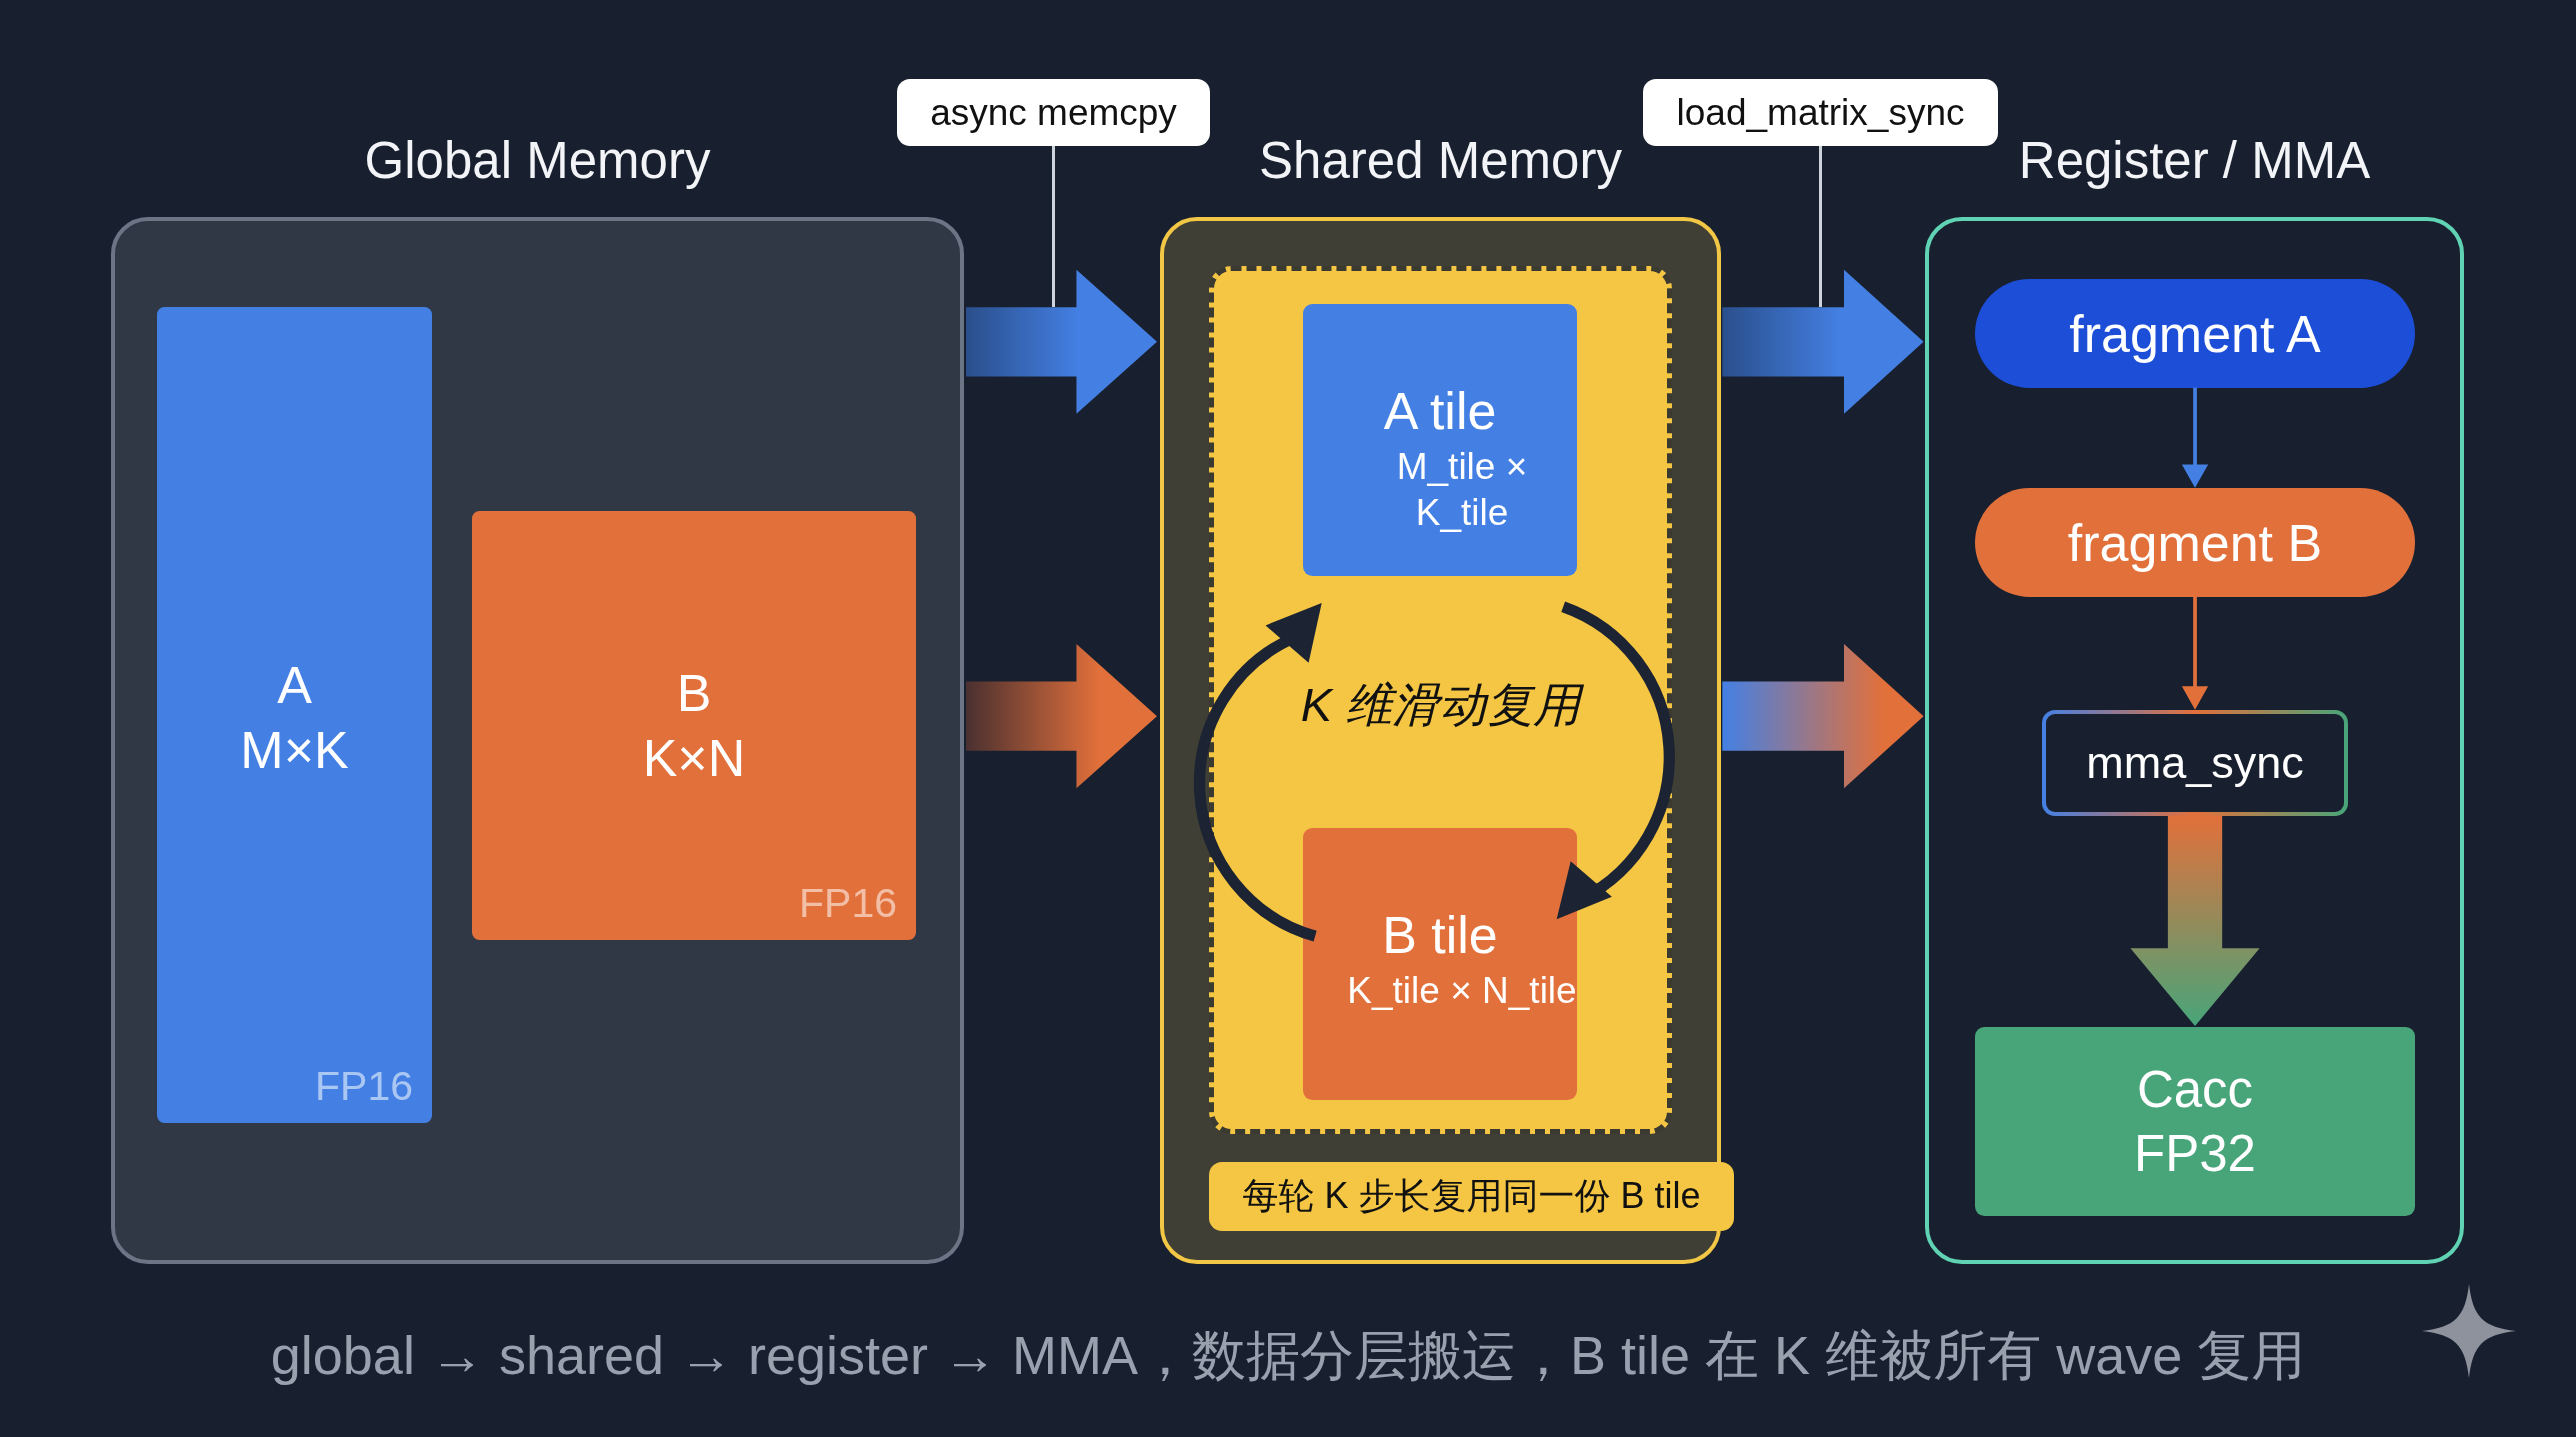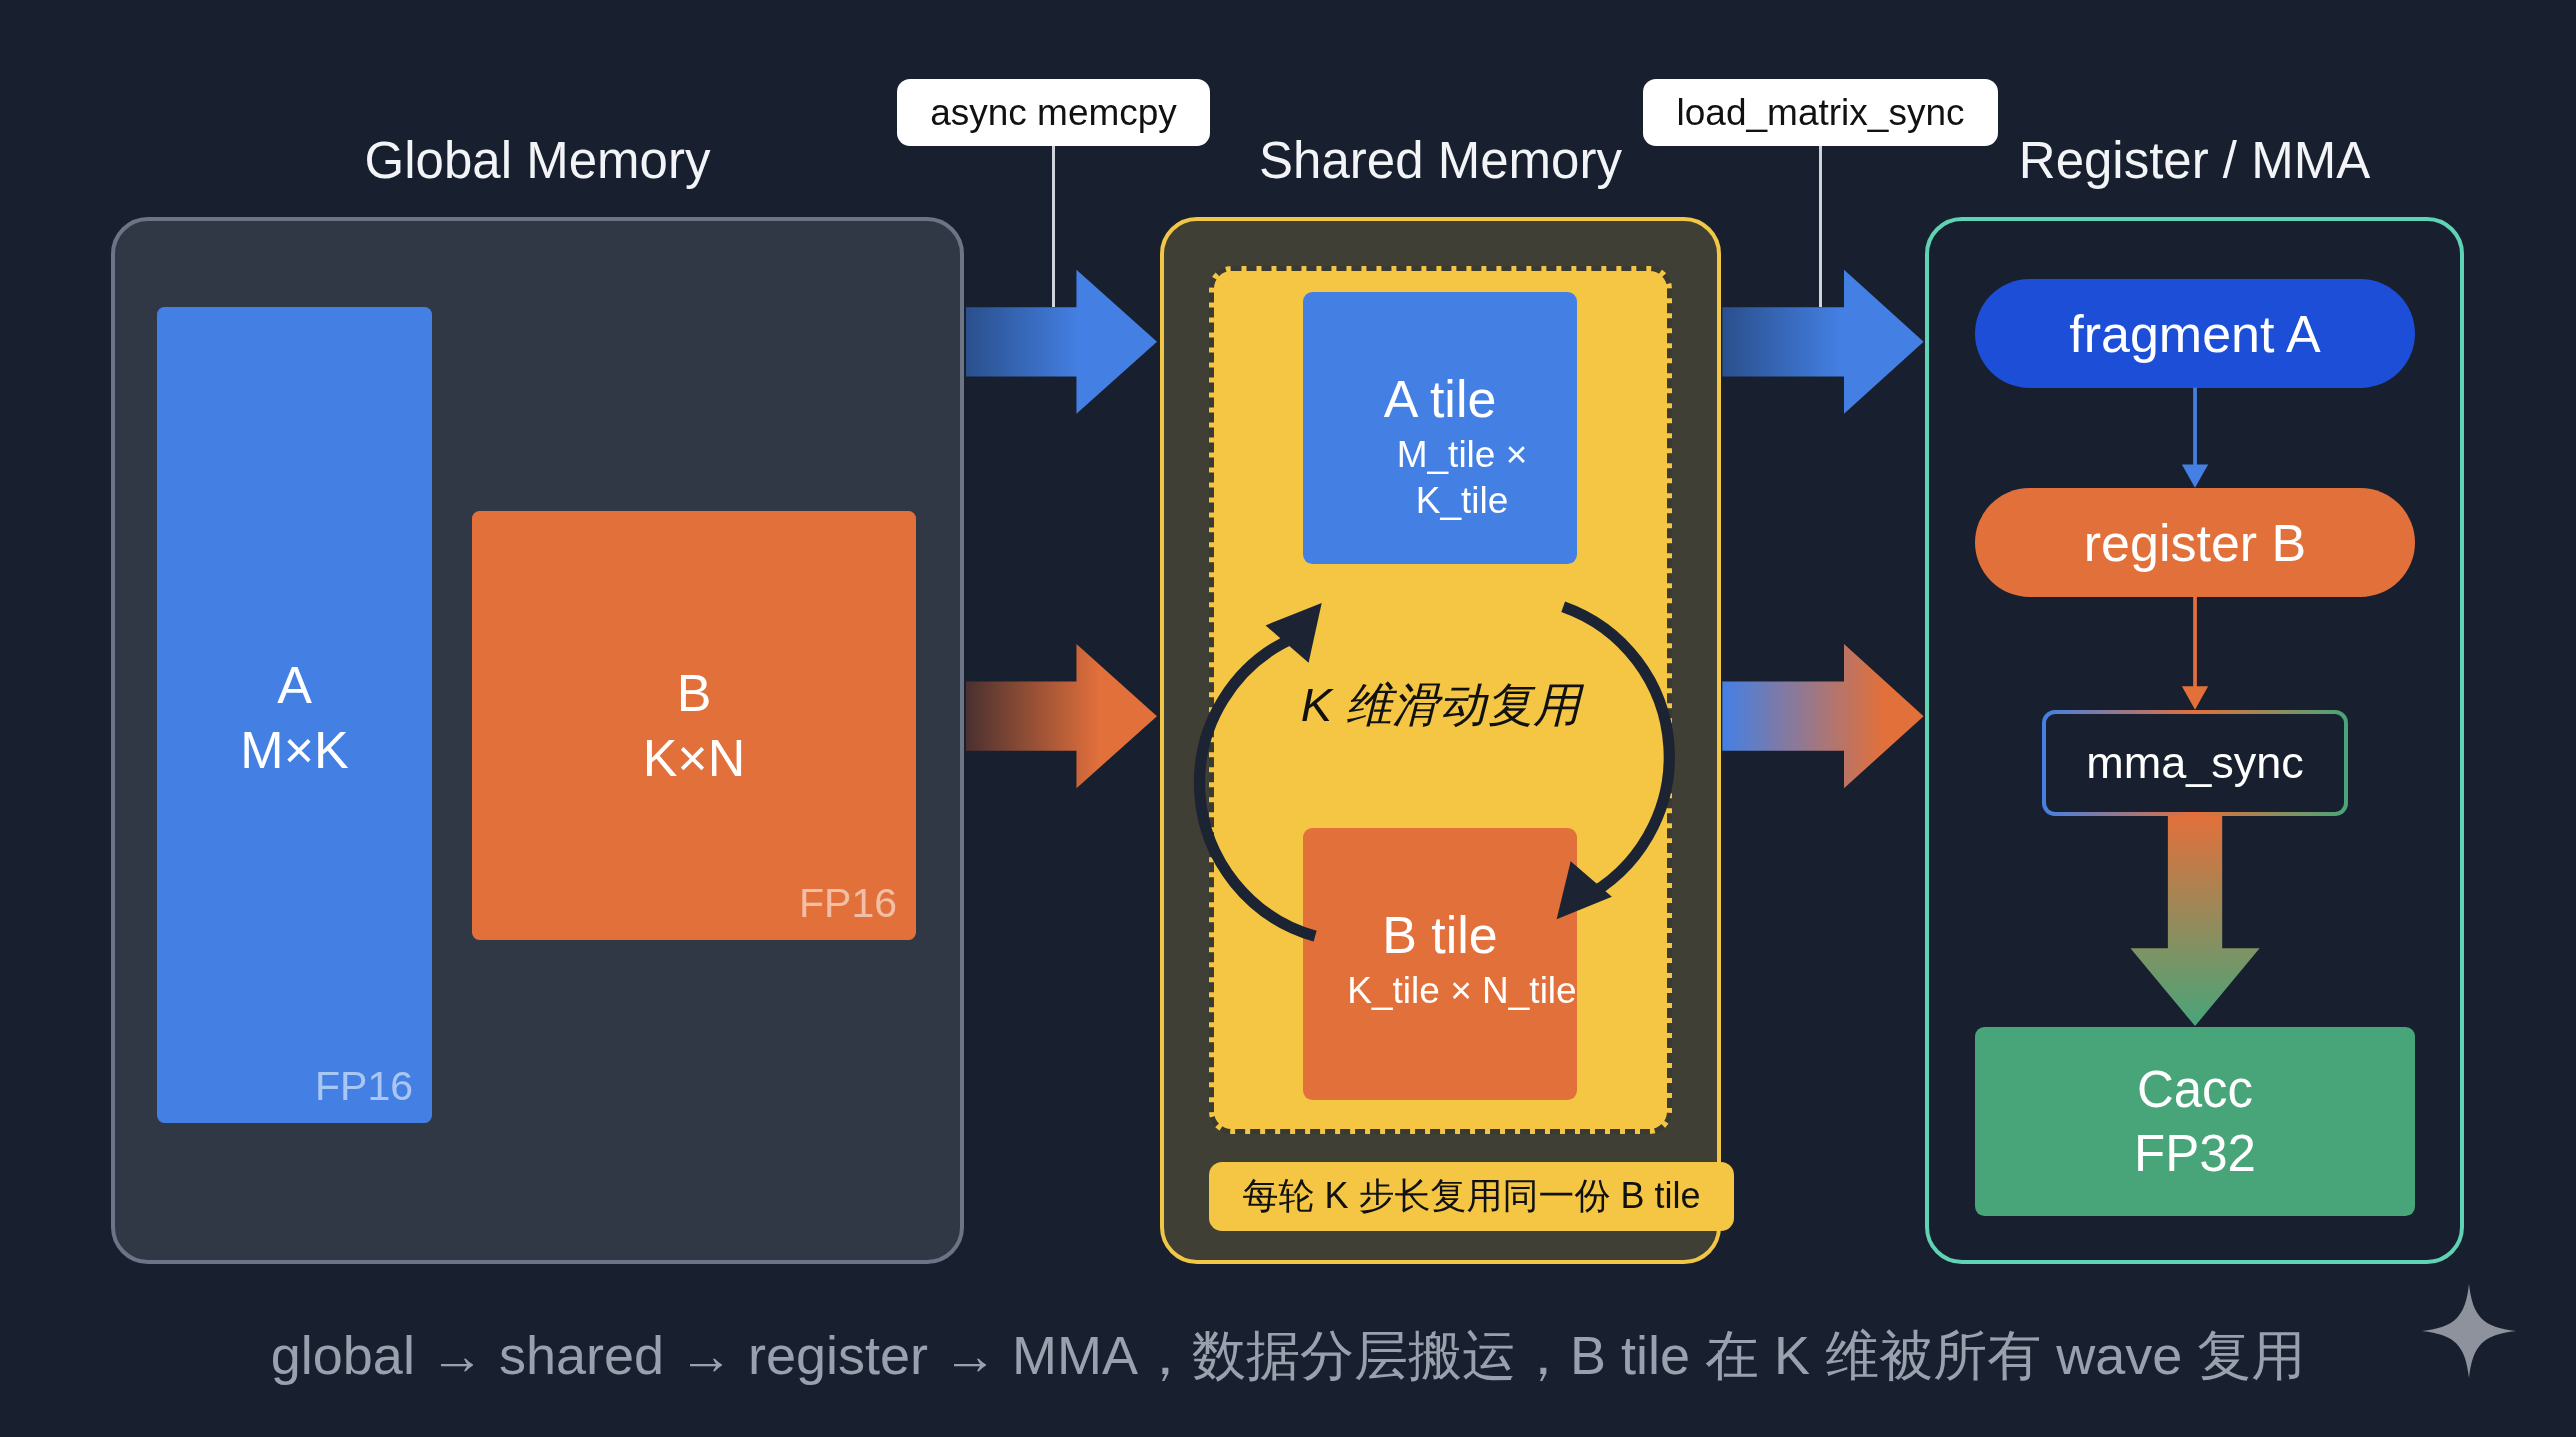--- a/index.html
+++ b/index.html
@@ -24,21 +24,21 @@
   #mat-a { left:157px; top:307px; width:275px; height:816px; background:#4480e4; border-radius:7.5px; }
   #mat-b { left:472px; top:511px; width:444px; height:429px; background:#e2703b; border-radius:7.5px; }
   .big { font-size:52px; line-height:1.25; text-align:center; color:#fff; }
   .fp { position:absolute; font-size:41px; color:rgba(255,255,255,0.55); }
 
   
   #shared-box { left:1160px; top:217px; width:561px; height:1047px; background:#3f3f35;
     border:4.7px solid #f2c746; border-radius:37px; box-sizing:border-box; }
   #shared-inner { left:1209px; top:266px; width:463px; height:868px; background:#f4c643;
     border:5.6px dashed #3a3a30; border-radius:22.5px; box-sizing:border-box; }
-  #tile-a { left:1303px; top:292px; width:274px; height:272px; background:#4480e4; border-radius:9.4px; }
+  #tile-a { left:1303px; top:304px; width:274px; height:272px; background:#4480e4; border-radius:9.4px; }
   #tile-b { left:1303px; top:828px; width:274px; height:272px; background:#e2703b; border-radius:9.4px; }
   .tile-t { font-size:52px; }
   .tile-s { font-size:37px;padding-left:44px; }
   #k-slide { left:1209px; top:674px; width:463px; text-align:center; font-size:47px; color:#111;font-style:italic; }
   #reuse-label { left:1183px; top:1162px; width:525px; height:69px; background:#f4c643;
     border-radius:13px; color:#111; font-size:36px; display:flex; align-items:center; justify-content:center;margin-left:26px; }
 
   
   #reg-box { left:1925px; top:217px; width:539px; height:1047px;
     border:4.7px solid #5fd3b3; border-radius:37px; box-sizing:border-box; }
@@ -97,21 +97,21 @@
   <div class="abs" style="left:0; right:0; top:75px; text-align:center; line-height:1.25;">
     <div class="tile-t">B tile</div>
     <div class="tile-s">K_tile × N_tile</div>
   </div>
 </div>
 <div id="k-slide" class="abs">K 维滑动复用</div>
 <div id="reuse-label" class="abs">每轮 K 步长复用同一份 B tile</div>
 
 <div id="reg-box" class="abs"></div>
 <div id="frag-a" class="frag">fragment A</div>
-<div id="frag-b" class="frag">register B</div>
+<div id="frag-b" class="frag">fragment B</div>
 <div id="mma" class="abs">mma_sync</div>
 <div id="cacc" class="abs">
   <div>Cacc</div>
   <div>FP32</div>
 </div>
 
 <svg class="overlay" width="2576" height="1438" viewBox="0 0 2752 1536">
   <defs>
     <linearGradient id="gBlue" x1="0" x2="1" y1="0" y2="0">
       <stop offset="0" stop-color="#2a4f8c"></stop>

